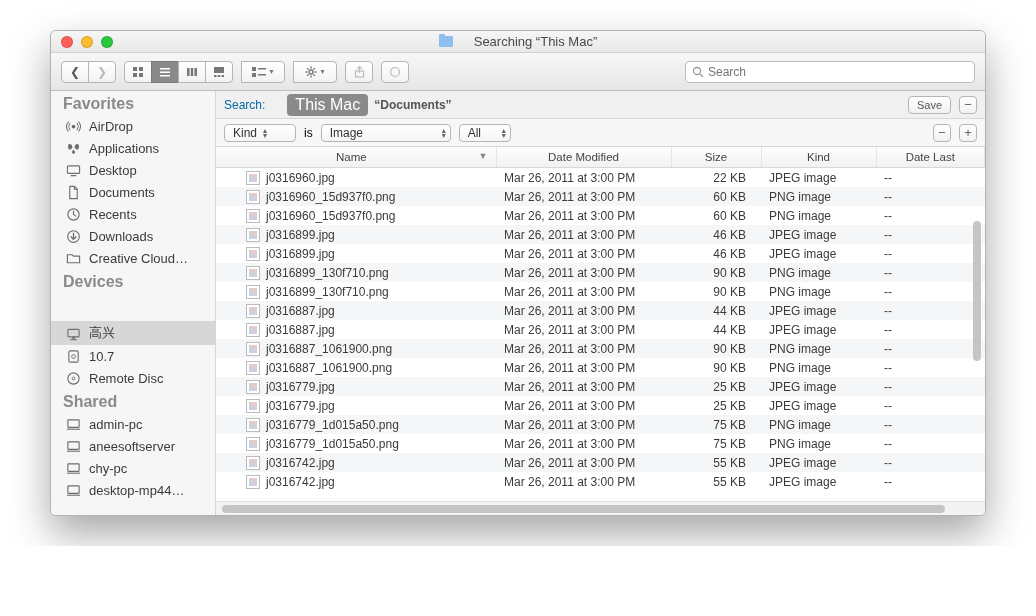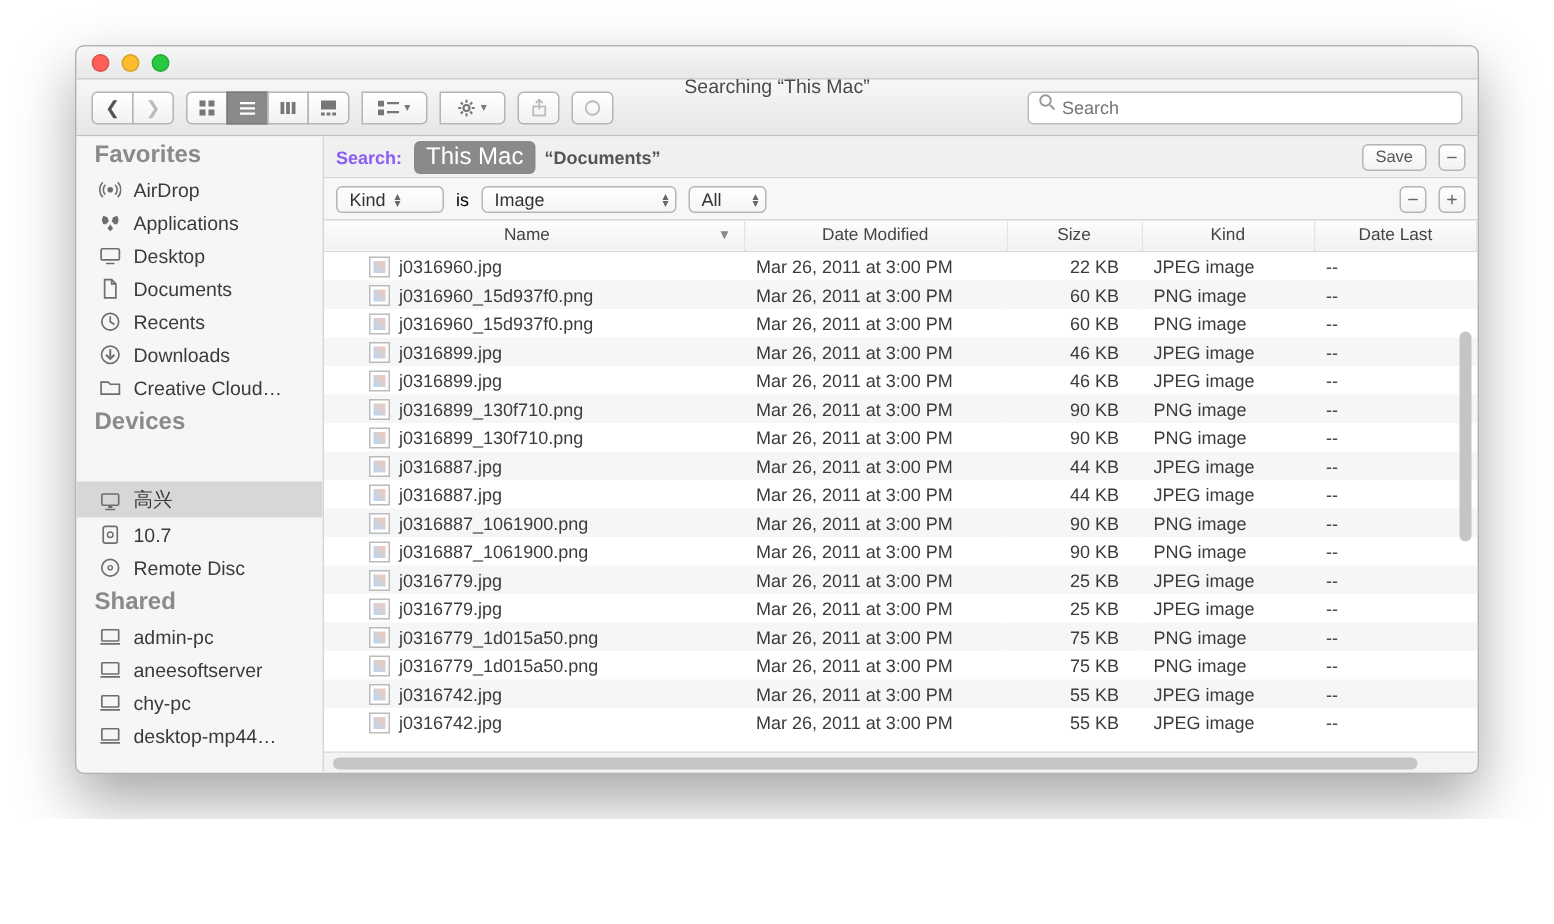--- a/index.html
+++ b/index.html
@@ -5,48 +5,48 @@
   * { margin: 0; padding: 0; box-sizing: border-box; font-family: -apple-system, "Helvetica Neue", Arial, sans-serif; }
   body { background: #fff; display: flex; align-items: flex-start; justify-content: center; }
   .window { width: 936px; margin: 30px auto; border: 1px solid #b2b2b2; border-radius: 6px; overflow: hidden; box-shadow: 0 18px 40px rgba(0,0,0,0.35); background: #ececec; }
   
   .titlebar { height: 22px; background: linear-gradient(#f6f6f6, #e8e8e8); border-bottom: 1px solid #d0d0d0; display: flex; align-items: center; position: relative; }
   .traffic { display: flex; gap: 8px; margin-left: 10px; }
   .traffic .dot { width: 12px; height: 12px; border-radius: 50%; border: 0.5px solid rgba(0,0,0,0.15); }
   .dot.red { background: #ff5f57; }
   .dot.yellow { background: #febc2e; }
   .dot.green { background: #28c840; }
-  .titlebar-title { position: absolute; left: 0; right: 0; text-align: center; font-size: 13px; color: #4a4a4a; display: flex; align-items: center; justify-content: center; gap: 21px; flex-direction: column; }
+  .titlebar-title { position: absolute; left: 0; right: 0; text-align: center; font-size: 13px; color: #4a4a4a; display: flex; align-items: center; justify-content: center; gap: 21px; }
   .folder-icon-sm { width: 14px; height: 11px; background: #8fbef0; border-radius: 1px; position: relative; }
   .folder-icon-sm::before { content: ""; position: absolute; top: -2px; left: 0; width: 6px; height: 3px; background: #8fbef0; border-radius: 1px 1px 0 0; }
   
   .toolbar { height: 38px; background: linear-gradient(#f7f7f7, #e6e6e6); border-bottom: 1px solid #bdbdbd; display: flex; align-items: center; padding: 0 10px; gap: 8px; }
   .btn-group { display: flex; }
   .tb-btn { height: 22px; min-width: 28px; border: 1px solid #b5b5b5; background: linear-gradient(#ffffff,#f2f2f2); display: flex; align-items: center; justify-content: center; font-size: 12px; color: #555; }
   .tb-btn.disabled { color: #bbb; }
   .btn-group .tb-btn { border-radius: 0; margin-left: -1px; }
   .btn-group .tb-btn:first-child { border-radius: 4px 0 0 4px; margin-left: 0; }
   .btn-group .tb-btn:last-child { border-radius: 0 4px 4px 0; }
   .tb-btn.single { border-radius: 4px; }
   .tb-btn.active { background: #8a8a8a; color: #fff; border-color: #7a7a7a; }
-  .search-field { flex: 1; max-width: 290px; margin-left: auto; height: 22px; border: 1px solid #bdbdbd; border-radius: 4px; background: #fff; display: flex; padding: 0 6px; color: #999; font-size: 12px; gap: 4px; }
+  .search-field { flex: 1; max-width: 290px; margin-left: auto; height: 22px; border: 1px solid #bdbdbd; border-radius: 4px; background: #fff; display: flex; align-items: center; padding: 0 6px; color: #999; font-size: 12px; gap: 4px; }
   .search-field input { border: none; outline: none; flex: 1; font-size: 12px; background: transparent; }
   
   .body { display: flex; height: 424px; background: #fff; }
   
   .sidebar { width: 165px; background: #f6f6f6; border-right: 1px solid #d7d7d7; overflow-y: auto; font-size: 13px; }
   .sb-header { color: #8a8a8a; font-size: 16px; font-weight: 600; padding: 4px 12px 2px; }
   .sb-item { display: flex; align-items: flex-end; gap: 8px; padding: 3px 12px 3px 14px; color: #3b3b3b; cursor: default; white-space: nowrap; overflow: hidden; text-overflow: ellipsis; }
   .sb-item.selected { background: #d7d7d7; margin-top: 28px; }
   .sb-icon { width: 16px; height: 16px; display: flex; align-items: center; justify-content: center; color: #6e6e6e; flex-shrink: 0; }
   .sb-icon svg { width: 15px; height: 15px; }
   
   .main { flex: 1; display: flex; flex-direction: column; overflow: hidden; }
   .scope-row { height: 28px; border-bottom: 1px solid #d7d7d7; background: #f0f0f0; display: flex; align-items: center; padding: 0 8px; font-size: 12px; gap: 6px; }
-  .scope-label { font-weight: 700; color: #8b5cf6; margin-right: 2px; }
+  .scope-label { font-weight: 400; color: #0369a1; margin-right: 16px; }
   .scope-pill { background: #8a8a8a; color: #fff; border-radius: 4px; padding: 2px 8px; font-size: 16px; }
   .scope-plain { color: #555; font-weight: 600; }
   .right-ctrls { margin-left: auto; display: flex; gap: 8px; }
   .pill-btn { height: 18px; border: 1px solid #b5b5b5; background: linear-gradient(#fff,#f2f2f2); border-radius: 4px; font-size: 11px; padding: 0 8px; display: flex; align-items: center; color: #555; }
   .round-btn { width: 18px; height: 18px; border: 1px solid #b5b5b5; background: linear-gradient(#fff,#f2f2f2); border-radius: 4px; font-size: 13px; display: flex; align-items: center; justify-content: center; color: #666; line-height: 1; }
   
   .criteria-row { height: 28px; border-bottom: 1px solid #d7d7d7; background: #f7f7f7; display: flex; align-items: center; padding: 0 8px; gap: 8px; font-size: 12px; }
   .popup { height: 18px; border: 1px solid #b5b5b5; border-radius: 4px; background: linear-gradient(#fff,#f5f5f5); display: flex; align-items: center; padding: 0 4px 0 8px; font-size: 12px; color: #333; gap: 6px; }
   .popup .chev { font-size: 8px; color: #666; display: flex; flex-direction: column; line-height: 5px; }
   

